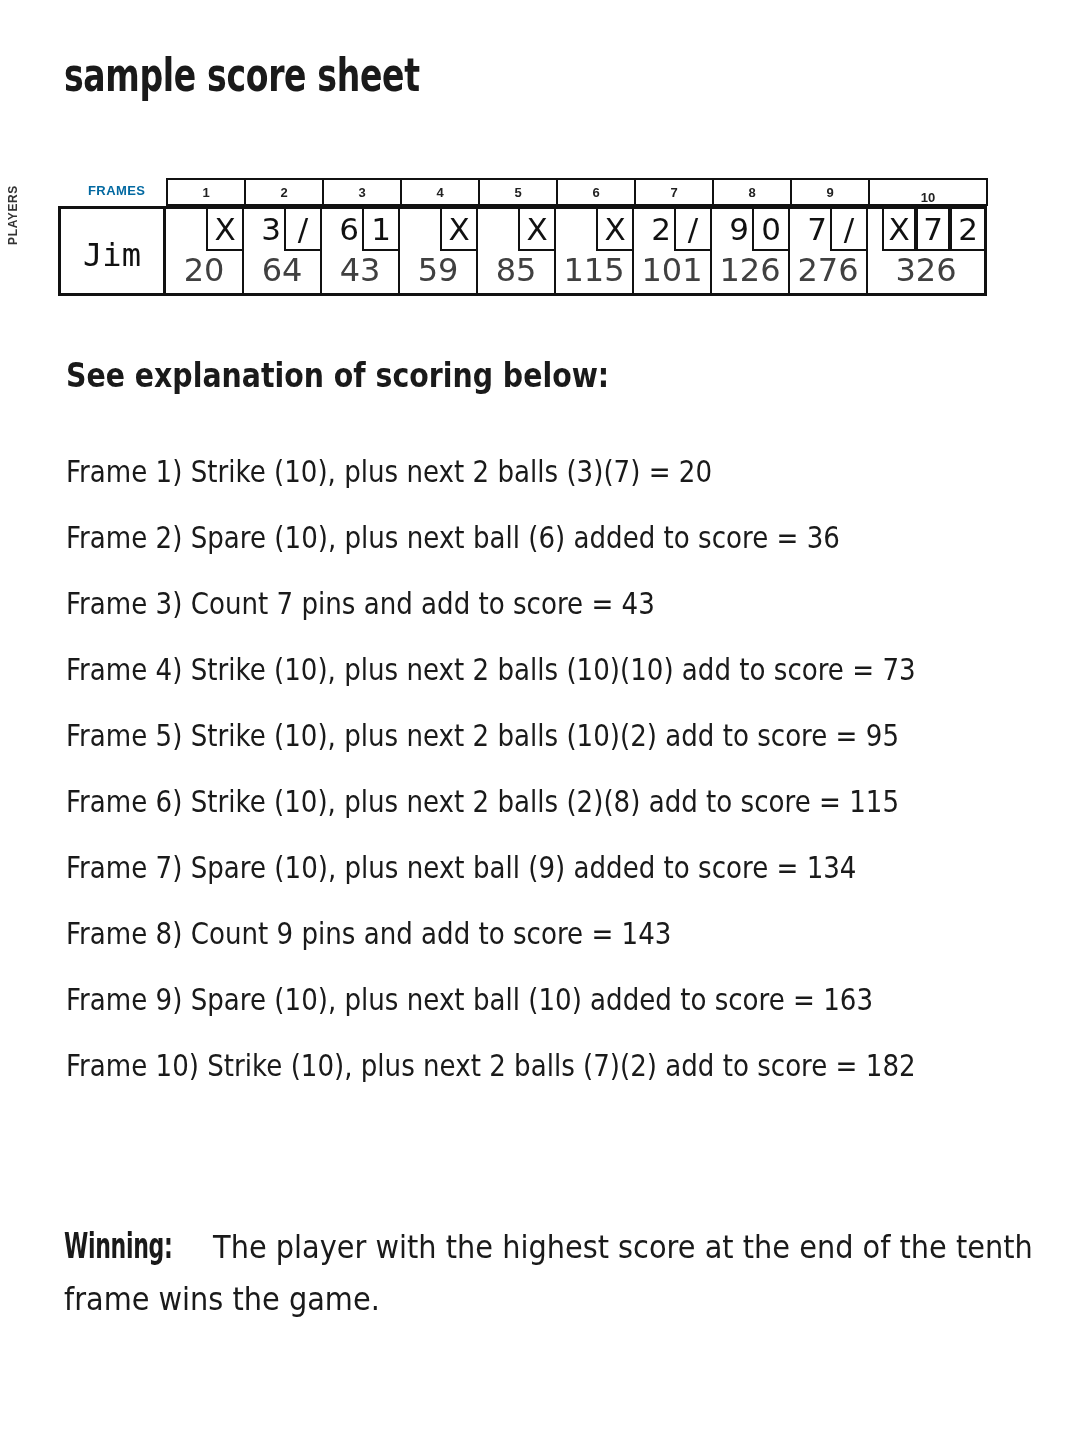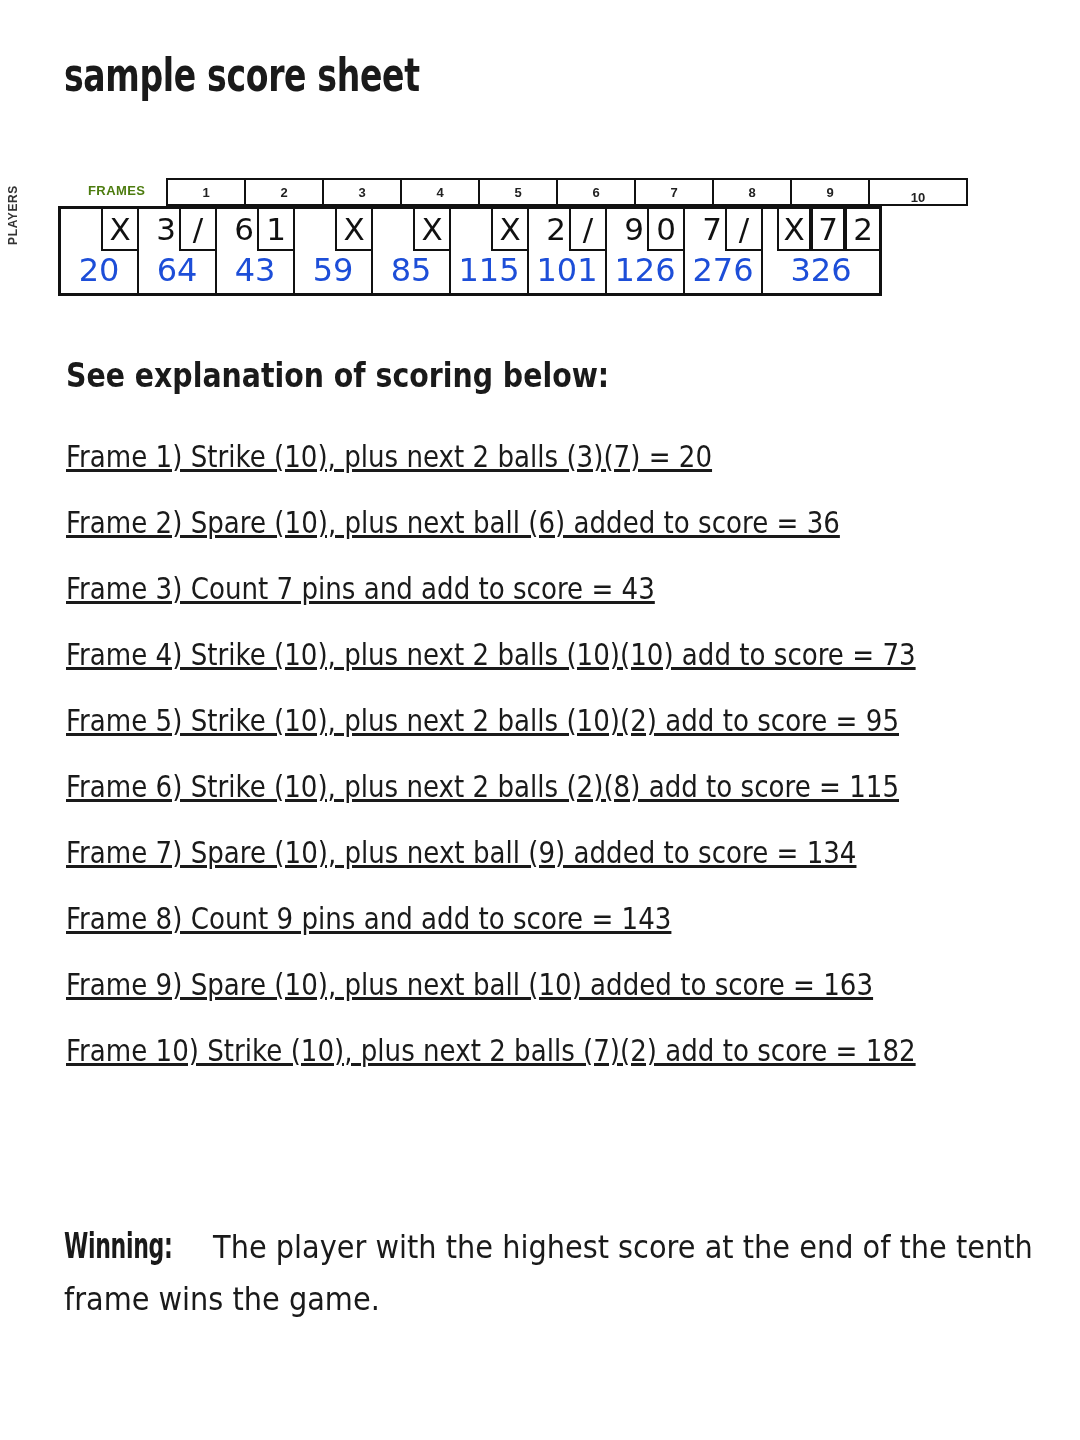--- a/index.html
+++ b/index.html
@@ -57,21 +57,21 @@
     white-space: nowrap;
   }
   .frames-label {
     position: absolute;
     left: 30px;
     top: 5px;
     font-family: "Liberation Sans", sans-serif;
     font-weight: 700;
     font-size: 13px;
     letter-spacing: 0.4px;
-    color: #4d7c0f;
+    color: #0369a1;
     white-space: nowrap;
   }
 
   
   .frame-head-row {
     position: absolute;
     left: 108px;
     top: 0px;
     height: 28px;
     display: flex;
@@ -85,21 +85,21 @@
     box-sizing: border-box;
     display: flex;
     align-items: center;
     justify-content: center;
     font-family: "Liberation Sans", sans-serif;
     font-weight: 700;
     font-size: 13px;
     color: #222222;
     width: 78px;
   }
-  .frame-head:last-child { border-right: none; width: 96px; margin-top: 10px; }
+  .frame-head:last-child { border-right: none; width: 116px; margin-top: 10px; }
 
   
   .body-row {
     position: absolute;
     left: 0px;
     top: 28px;
     height: 90px;
     display: flex;
     border: 3px solid #111111;
     box-sizing: border-box;
@@ -183,43 +183,42 @@
     left: 0;
     right: 0;
     bottom: 2px;
     height: 42px;
     display: flex;
     align-items: center;
     justify-content: center;
     font-family: "DejaVu Sans", sans-serif;
     font-size: 32px;
     font-weight: 400;
-    color: #1d4ed8;
+    color: #404040;
     line-height: 1;
   }
 
   
   .explain-heading {
     position: absolute;
     left: 66px;
     top: 356px;
     font-family: "DejaVu Sans", sans-serif;
     font-weight: 700;
     font-size: 33px;
     color: #1a1a1a;
     transform: scaleX(0.86);
     transform-origin: left center;
     white-space: nowrap;
   }
   .explain-list {
     position: absolute;
     left: 66px;
-    top: 424px;
+    top: 439px;
     width: 990px;
-    text-decoration: underline;
   }
   .explain-line {
     font-family: "DejaVu Sans", sans-serif;
     font-size: 30px;
     font-weight: 400;
     color: #1a1a1a;
     line-height: 66px;
     white-space: nowrap;
     transform: scaleX(0.87);
     transform-origin: left center;
@@ -271,20 +270,23 @@
     <div class="frame-head">5</div>
     <div class="frame-head">6</div>
     <div class="frame-head">7</div>
     <div class="frame-head">8</div>
     <div class="frame-head">9</div>
     <div class="frame-head">10</div>
   </div>
 
   <div class="body-row">
 
+    <div class="player-cell">
+      <span class="player-name">Jim</span>
+    </div>
 
     <div class="frame-cell">
       <div class="balls">
         <span class="ball-open"></span>
         <span class="ball-box">X</span>
       </div>
       <div class="total">20</div>
     </div>
 
     <div class="frame-cell">

